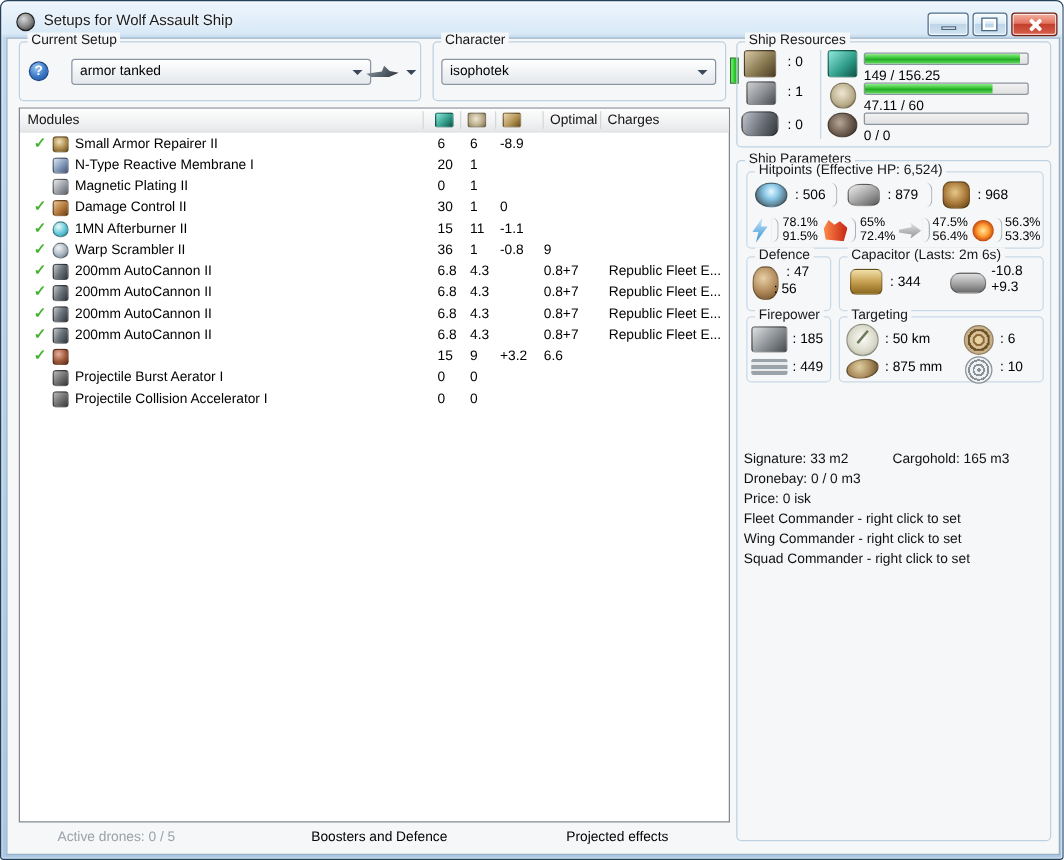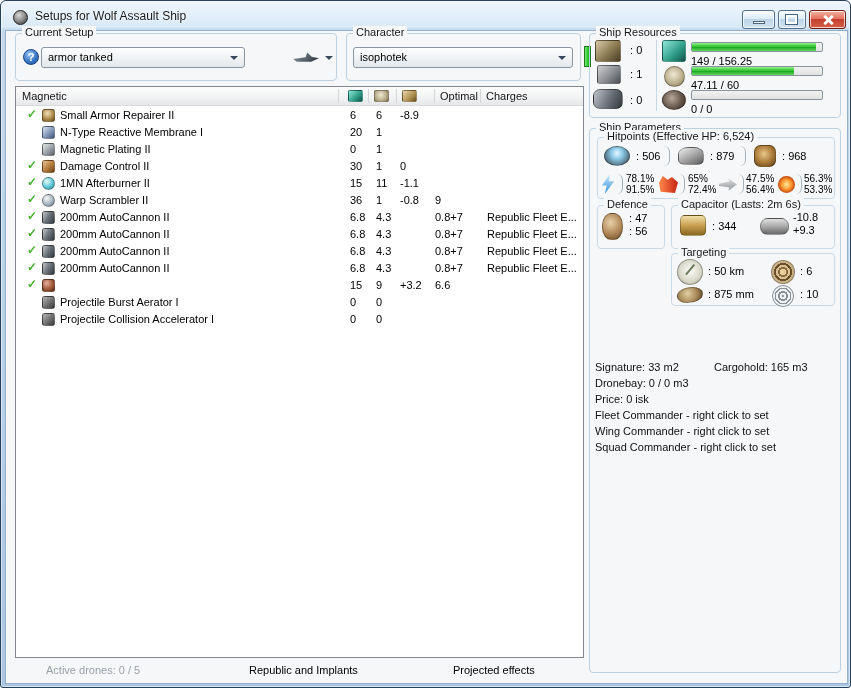--- a/index.html
+++ b/index.html
@@ -133,41 +133,41 @@
         <span class="g-close"></span>
       </div>
   </div>
 
   <div class="client"></div>
 
   <div class="gb" style="left:14px;top:32px;width:322px;height:48px;">
     <span class="gb-label">Current Setup</span>
   </div>
   <div class="help-btn">?</div>
-  <div class="combo" style="left:40px;top:46px;width:204px;">
+  <div class="combo" style="left:56px;top:46px;width:240px;">
     <span class="cval">armor tanked</span>
     <span class="arrow-down"></span>
   </div>
   <div class="ship-btn">
     <span class="ship-glyph"></span>
     <span class="arrow-down"></span>
   </div>
 
   <div class="gb" style="left:345px;top:32px;width:235px;height:48px;">
     <span class="gb-label">Character</span>
   </div>
   <div class="combo" style="left:352px;top:46px;width:220px;">
     <span class="cval">isophotek</span>
     <span class="arrow-down"></span>
   </div>
   <div class="char-level-bar"></div>
 
   <div class="mlist">
     <div class="mhdr">
-      <span class="hcell" style="left:6px;">Magnetic</span>
+      <span class="hcell" style="left:6px;">Modules</span>
       <span class="hsep" style="left:322px;"></span>
       <span class="hicon hdr-cpu" style="left:332px;"></span>
       <span class="hsep" style="left:352px;"></span>
       <span class="hicon hdr-pg" style="left:358px;"></span>
       <span class="hsep" style="left:380px;"></span>
       <span class="hicon hdr-cap" style="left:386px;"></span>
       <span class="hsep" style="left:418px;"></span>
       <span class="hcell" style="left:424px;text-align:center;">Optimal</span>
       <span class="hsep" style="left:464px;"></span>
       <span class="hcell" style="left:470px;">Charges</span>
@@ -375,32 +375,39 @@
       <span class="pico ico-explosive" style="left:180px;top:38px;width:17px;height:17px;"></span>
       <span class="rsep" style="left:198px;top:36px;"></span>
       <span class="res-val" style="left:206px;top:35px;">56.3%</span>
       <span class="res-val" style="left:206px;top:46px;">53.3%</span>
     </div>
 
     <div class="gb" style="left:7px;top:76px;width:68px;height:44px;border-color:#c9d9e6;">
       <span class="gb-label">Defence</span>
       <span class="pico ico-defence" style="left:4px;top:7px;width:21px;height:27px;"></span>
       <span class="pv colon" style="left:31px;top:6px;">47</span>
-      <span class="pv colon" style="left:31px;top:19px;">56</span>
+      <span class="pv colon" style="left:21px;top:19px;">56</span>
     </div>
 
     <div class="gb" style="left:81px;top:76px;width:164px;height:44px;border-color:#c9d9e6;">
       <span class="gb-label">Capacitor (Lasts: 2m 6s)</span>
       <span class="pico ico-capacitor" style="left:8px;top:9px;width:26px;height:21px;"></span>
       <span class="pv colon" style="left:40px;top:14px;">344</span>
       <span class="pico ico-capdelta" style="left:88px;top:12px;width:29px;height:17px;"></span>
       <span class="pv" style="left:121px;top:5px;">-10.8</span>
       <span class="pv" style="left:121px;top:18px;">+9.3</span>
     </div>
 
+    <div class="gb" style="left:7px;top:124px;width:68px;height:53px;border-color:#c9d9e6;">
+      <span class="gb-label">Firepower</span>
+      <span class="pico ico-fireturret" style="left:3px;top:7px;width:29px;height:21px;"></span>
+      <span class="pv colon" style="left:36px;top:11px;">185</span>
+      <span class="pico ico-dps" style="left:3px;top:33px;width:29px;height:13px;"></span>
+      <span class="pv colon" style="left:36px;top:34px;">449</span>
+    </div>
 
     <div class="gb" style="left:81px;top:124px;width:164px;height:53px;border-color:#c9d9e6;">
       <span class="gb-label">Targeting</span>
       <span class="pico ico-radar" style="left:5px;top:5px;width:26px;height:26px;"></span>
       <span class="pv colon" style="left:36px;top:11px;">50 km</span>
       <span class="pico ico-compass" style="left:99px;top:6px;width:24px;height:24px;"></span>
       <span class="pv colon" style="left:128px;top:11px;">6</span>
       <span class="pico ico-bee" style="left:5px;top:33px;width:26px;height:16px;"></span>
       <span class="pv colon" style="left:36px;top:34px;">875 mm</span>
       <span class="pico ico-sensor" style="left:100px;top:31px;width:22px;height:22px;"></span>
@@ -411,15 +418,15 @@
     <span class="info-line" style="left:5px;top:232px;">Signature: 33 m2</span>
     <span class="info-line" style="left:124px;top:232px;">Cargohold: 165 m3</span>
     <span class="info-line" style="left:5px;top:248px;">Dronebay: 0 / 0 m3</span>
     <span class="info-line" style="left:5px;top:264px;">Price: 0 isk</span>
     <span class="info-line" style="left:5px;top:280px;">Fleet Commander - right click to set</span>
     <span class="info-line" style="left:5px;top:296px;">Wing Commander - right click to set</span>
     <span class="info-line" style="left:5px;top:312px;">Squad Commander - right click to set</span>
   </div>
 
   <span class="foot foot-dim" style="left:45px;">Active drones: 0 / 5</span>
-  <span class="foot" style="left:248px;">Republic and Implants</span>
+  <span class="foot" style="left:248px;">Boosters and Defence</span>
   <span class="foot" style="left:452px;">Projected effects</span>
 </div>
 
 </body></html>

